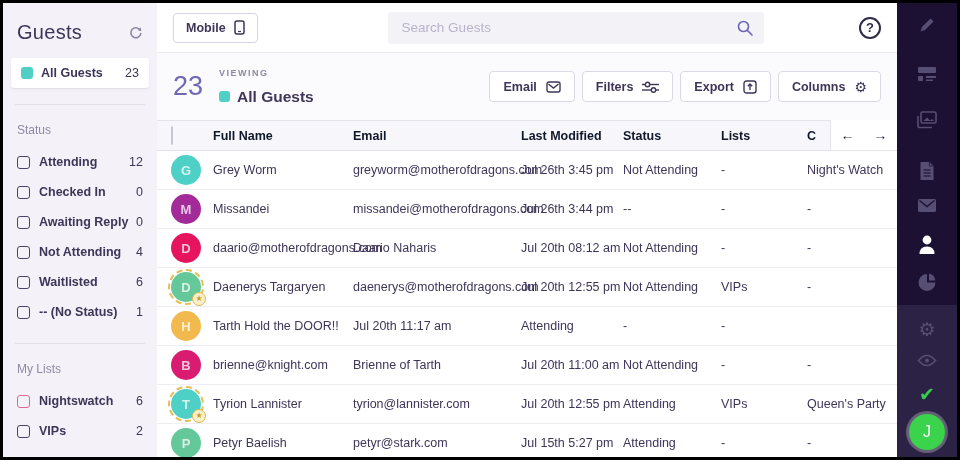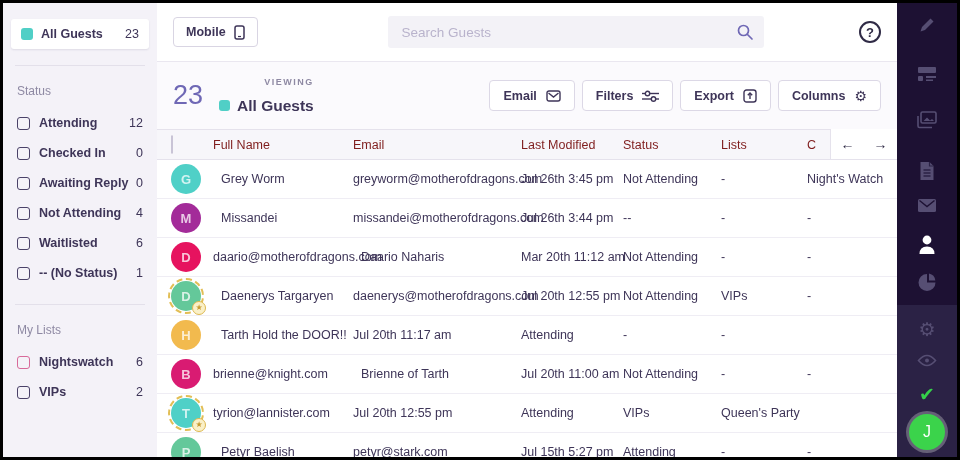--- a/index.html
+++ b/index.html
@@ -19,74 +19,83 @@
   .sb-card .cnt { font-size:12.5px; color:#3E3558; }
   .sb-divider { height:1px; background:#E3E0EA; margin:16px 12px; }
   .sb-section { font-size:12px; color:#8E89A3; padding:2px 14px 10px 14px; }
   .sb-item { display:flex; align-items:center; padding:0 14px; height:30px; cursor:pointer; }
   .sb-item .cb { width:13px; height:13px; border:1.5px solid #4A4168; border-radius:3px; margin-right:9px; background:transparent; flex-shrink:0; cursor:pointer; }
   .sb-item .lbl { font-weight:bold; font-size:12.5px; color:#3E3558; flex:1; white-space:nowrap; }
   .sb-item .cnt { font-size:12.5px; color:#3E3558; }
 
   
   .main { flex:1; display:flex; flex-direction:column; background:#fff; min-width:0; }
-  .topbar { height:59px; background:#fff; border-bottom:1px solid #EAE7F0; display:flex; align-items:center; padding:0 16px; flex-shrink:0; }
+  .topbar { height:50px; background:#fff; border-bottom:1px solid #EAE7F0; display:flex; align-items:center; padding:0 16px; flex-shrink:0; }
   .mobile-btn { display:flex; align-items:center; gap:8px; border:1px solid #D9D5E3; border-radius:4px; background:#fff; height:30px; padding:0 12px; font-weight:bold; font-size:12.5px; color:#3E3558; cursor:pointer; }
   .search-wrap { position:relative; margin-left:130px; width:376px; }
   .search-input { width:100%; height:32px; background:#F3F2F7; border:none; border-radius:3px; padding:0 36px 0 14px; font-size:13.5px; color:#3E3558; outline:none; font-family:inherit; }
   .search-input::placeholder { color:#B9B3CC; }
   .search-icon { position:absolute; right:10px; top:7px; cursor:pointer; }
   .top-right { margin-left:auto; display:flex; align-items:center; gap:20px; }
   .help-btn { width:22px; height:22px; border:2px solid #2F2A45; border-radius:50%; display:flex; align-items:center; justify-content:center; font-size:13px; font-weight:bold; color:#2F2A45; cursor:pointer; }
   .add-btn { background:#4D38CE; color:#fff; border:none; border-radius:4px; height:30px; padding:0 16px; font-weight:bold; font-size:12.5px; cursor:pointer; font-family:inherit; }
 
   .toolbar { height:67px; background:#FBFAFD; display:flex; align-items:center; padding:0 16px; flex-shrink:0; }
   .big-count { font-size:27px; color:#6F68B5; margin-right:16px; }
-  .viewing { display:flex; flex-direction:column; gap:10px;align-items:flex-end; }
+  .viewing { display:flex; flex-direction:column; gap:10px; }
   .viewing-label { font-size:9px; letter-spacing:1.5px; color:#8E89A3; font-weight:bold; }
   .viewing-name { display:flex; align-items:center; gap:7px; }
   .viewing-name .swatch { width:11px; height:11px; border-radius:3px; background:#50CFC6; }
   .viewing-name .nm { font-size:15.5px; font-weight:bold; color:#3E3558; }
   .toolbar-btns { margin-left:auto; display:flex; gap:7px; }
   .tb-btn { display:flex; align-items:center; gap:9px; background:#fff; border:1px solid #DCD8E6; border-radius:4px; height:31px; padding:0 13px; font-weight:bold; font-size:12.5px; color:#3E3558; cursor:pointer; font-family:inherit; }
 
   
   .table { flex:1; display:flex; flex-direction:column; min-height:0; }
   .thead { position:relative; height:31px; background:#F7F6FA; border-top:1px solid #E5E2EC; border-bottom:1px solid #E5E2EC; flex-shrink:0; }
   .grid-row { display:grid; grid-template-columns:42px 140px 168px 102px 98px 86px 1fr; align-items:center; padding-left:14px; height:100%; }
-  .th { font-size:12.5px; font-weight:normal; color:#7f1d1d; white-space:nowrap; overflow:hidden; }
+  .th { font-size:12.5px; font-weight:bold; color:#0f172a; white-space:nowrap; overflow:hidden; }
   .sel-all { width:14px; height:14px; border:1px solid #C9C4D6; border-radius:3px; background:#fff; cursor:pointer; }
   .scrollbox { position:absolute; right:0; top:-1px; bottom:-1px; width:67px; background:#fff; border-left:1px solid #E5E2EC; border-bottom:1px solid #E5E2EC; display:flex; align-items:center; justify-content:space-around; }
   .scroll-arrow { font-size:14px; color:#2F2A45; cursor:pointer; line-height:1; }
 
   .tbody { flex:1; overflow:hidden; background:#fff; }
   .trow { height:39px; border-bottom:1px solid #EFEDF4; cursor:pointer; background:#fff; }
   .avatar { position:relative; width:30px; height:30px; border-radius:50%; display:flex; align-items:center; justify-content:center; }
   .avatar-letter { color:rgba(255,255,255,.75); font-size:13px; font-weight:bold; }
   .vip-ring { position:absolute; inset:-3px; border:2px dashed #E2BE55; border-radius:50%; }
   .vip-badge { position:absolute; right:-5px; bottom:-4px; width:14px; height:14px; border-radius:50%; background:#FAF0C8; border:1px solid #DDB84F; display:flex; align-items:center; justify-content:center; }
   .vip-badge::after { content:"★"; font-size:8px; color:#C79A2E; line-height:1; }
   .td { font-size:12.5px; color:#3E3558; white-space:nowrap; overflow:visible; }
-  .td.name { font-weight:normal;margin-left:8px; }
+  .td.name { font-weight:normal; }
 
   
   .rail { position:relative; width:60px; background:#1D1133; flex-shrink:0; }
   .rail-lower { position:absolute; left:0; right:0; top:302px; bottom:0; background:#2B2245; }
   .rail-ic { position:absolute; left:50%; transform:translateX(-50%); cursor:pointer; display:flex; align-items:center; justify-content:center; }
   .gear-glyph { font-size:19px; color:#564E73; line-height:1; }
   .check-glyph { font-size:19px; color:#35D04A; font-weight:bold; line-height:1; }
   .user-avatar { position:absolute; left:50%; transform:translateX(-50%); top:411px; width:36px; height:36px; border-radius:50%; background:#3BD34B; box-shadow:0 0 0 3px rgba(150,148,160,.55); display:flex; align-items:center; justify-content:center; color:#fff; font-size:16px; cursor:pointer; }
 </style>
 </head>
 <body>
 
 <div class="frame">
 <div class="app">
 
   <aside class="sidebar">
+    <div class="sb-head">
+      <div class="sb-title">Guests</div>
+      <div class="refresh-btn">
+        <svg width="15" height="15" viewBox="0 0 15 15">
+          <path d="M12.2 5.2 A5 5 0 1 0 12.8 8.6" fill="none" stroke="#8E89A3" stroke-width="1.6" stroke-linecap="round"></path>
+          <polygon points="12.8,2.2 13.3,6 9.6,5.2" fill="#8E89A3"></polygon>
+        </svg>
+      </div>
+    </div>
 
     <div class="sb-card">
       <span class="swatch"></span>
       <span class="lbl">All Guests</span>
       <span class="cnt">23</span>
     </div>
 
     <div class="sb-divider"></div>
 
     <div class="sb-section">Status</div>
@@ -268,21 +277,21 @@
 
           <div class="trow grid-row">
             <span>
               <span class="avatar" style="background: rgb(230, 19, 95);">
                 <span class="avatar-letter">D</span>
 
               </span>
             </span>
             <span class="td">daario@motherofdragons.com</span>
             <span class="td name">Daario Naharis</span>
-            <span class="td">Mar 20th 11:12 am</span>
+            <span class="td">Jul 20th 08:12 am</span>
             <span class="td">Not Attending</span>
             <span class="td">-</span>
             <span class="td">-</span>
           </div>
 
           <div class="trow grid-row">
             <span>
               <span class="avatar" style="background: rgb(100, 200, 154);">
                 <span class="avatar-letter">D</span>
                 <span class="vip-ring"></span>
@@ -327,20 +336,21 @@
           </div>
 
           <div class="trow grid-row">
             <span>
               <span class="avatar" style="background: rgb(79, 208, 199);">
                 <span class="avatar-letter">T</span>
                 <span class="vip-ring"></span>
                 <span class="vip-badge"></span>
               </span>
             </span>
+            <span class="td name">Tyrion Lannister</span>
             <span class="td">tyrion@lannister.com</span>
             <span class="td">Jul 20th 12:55 pm</span>
             <span class="td">Attending</span>
             <span class="td">VIPs</span>
             <span class="td">Queen's Party</span>
           </div>
 
           <div class="trow grid-row">
             <span>
               <span class="avatar" style="background: rgb(100, 200, 154);">

